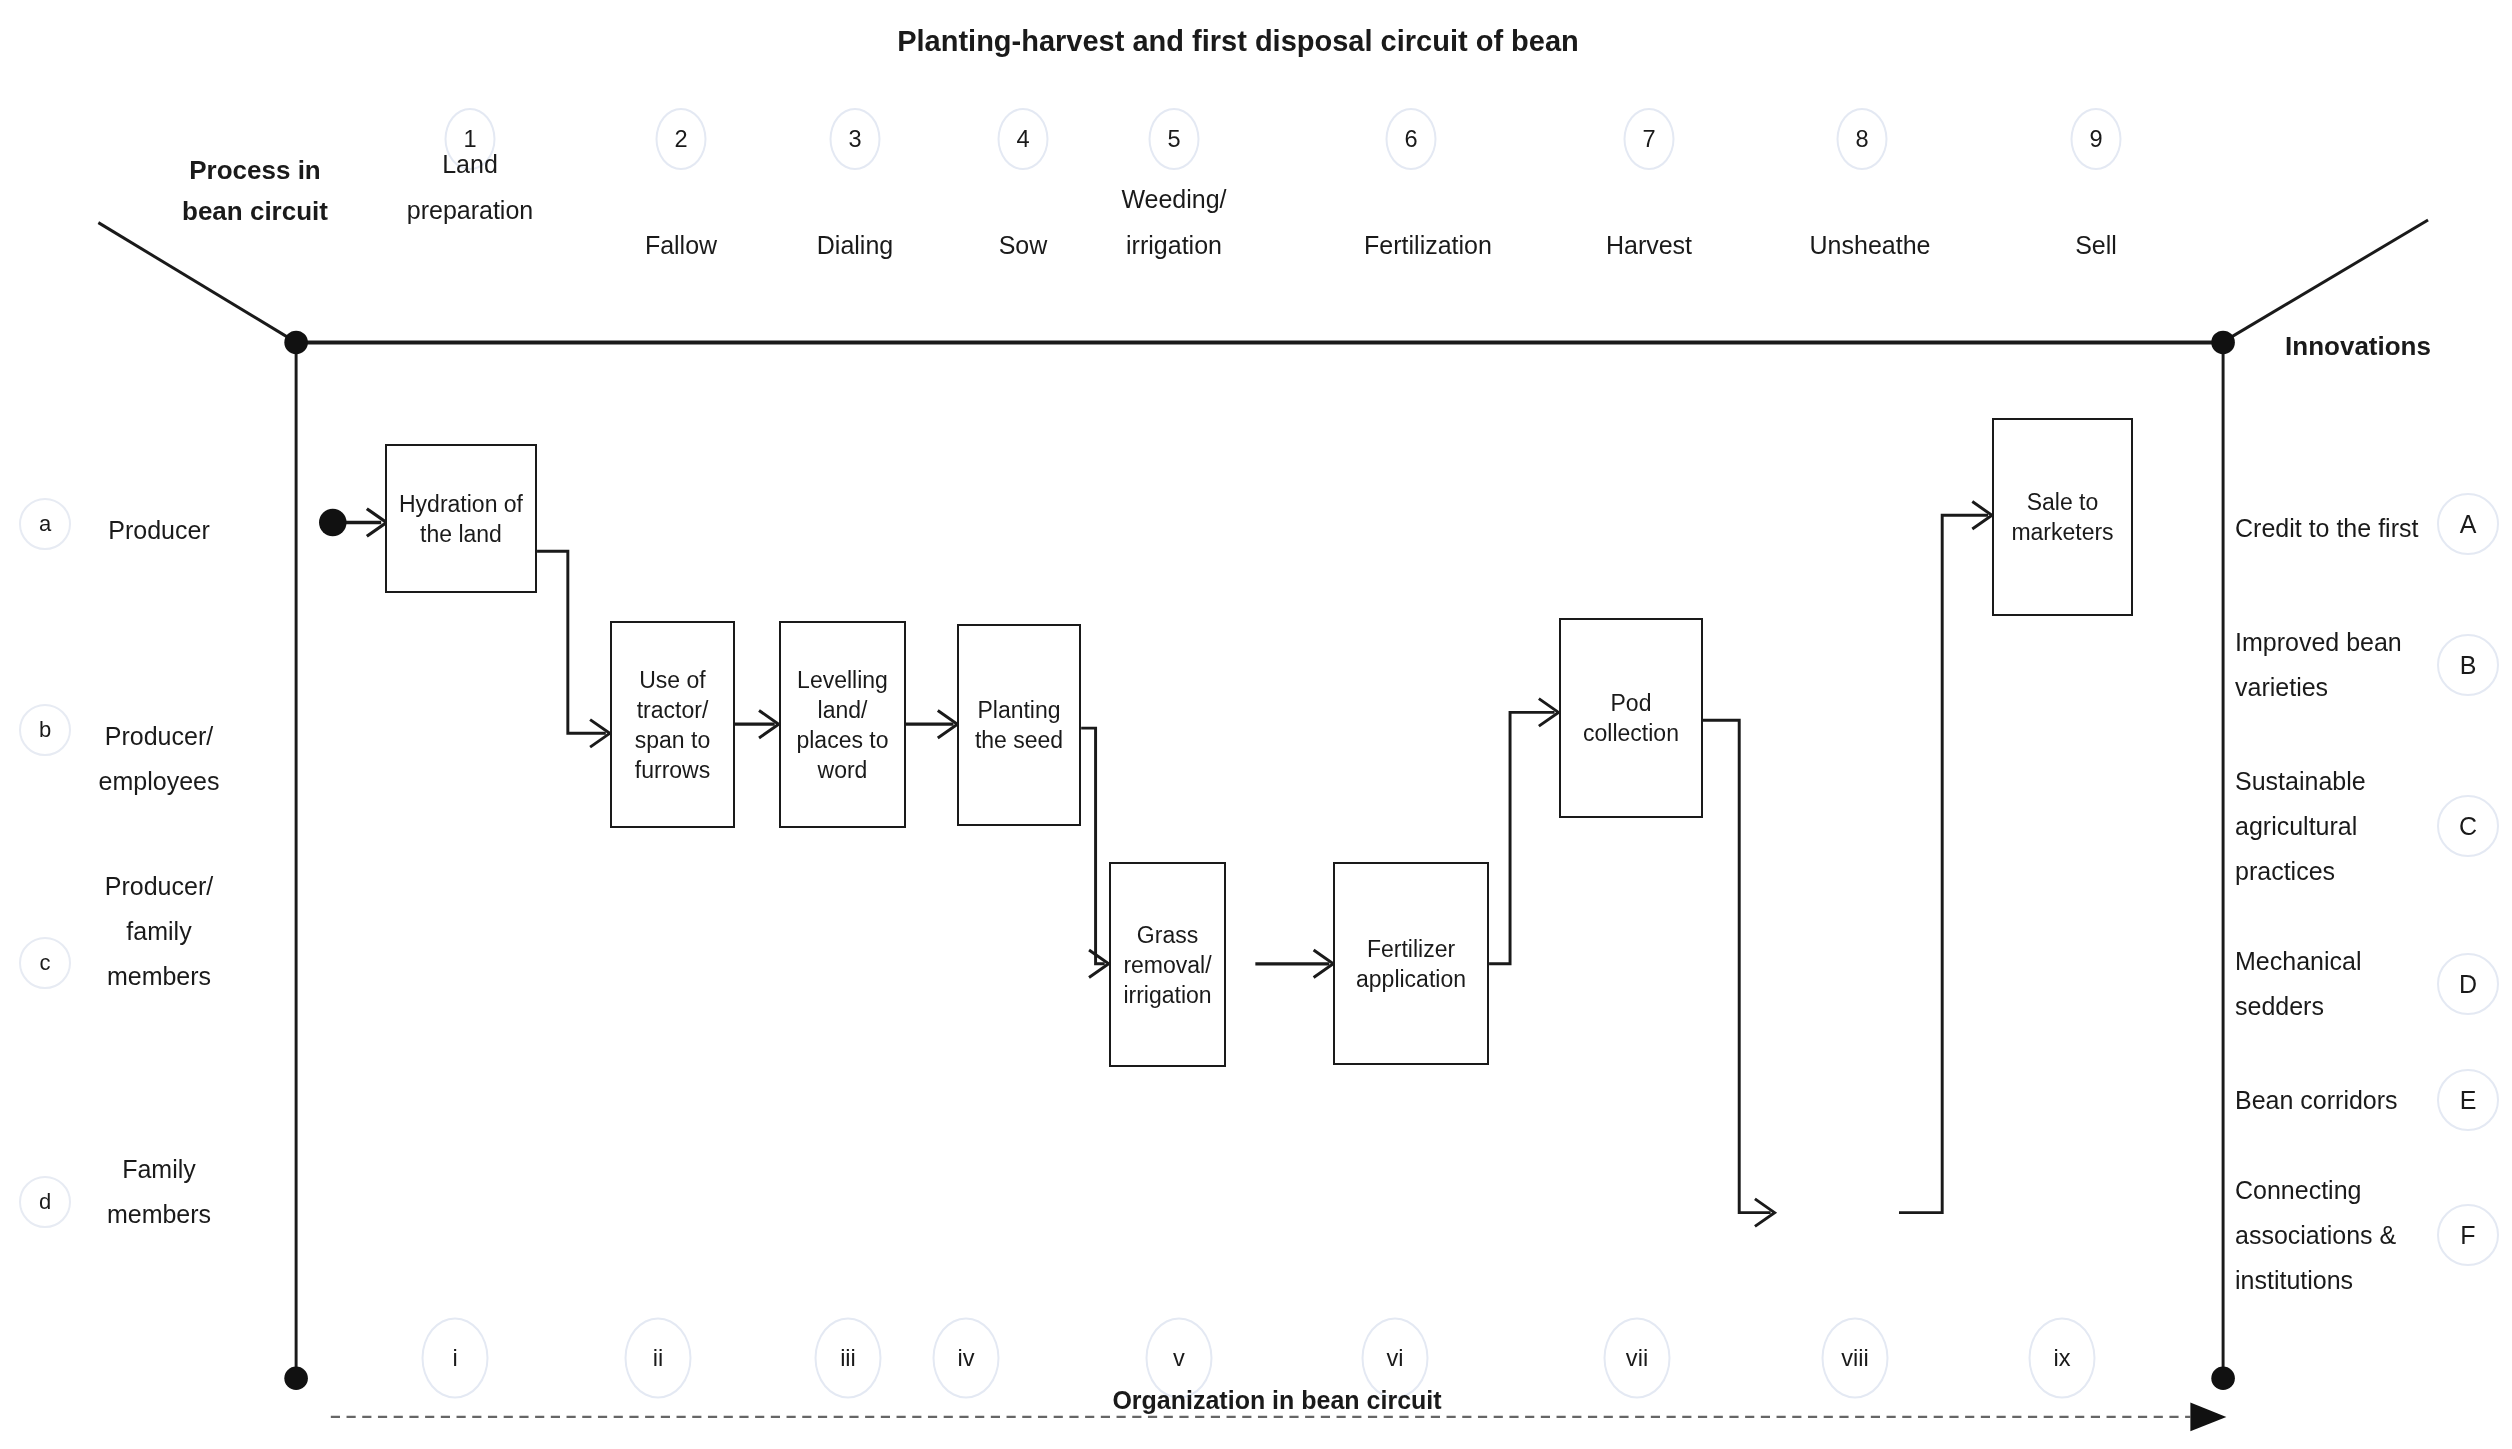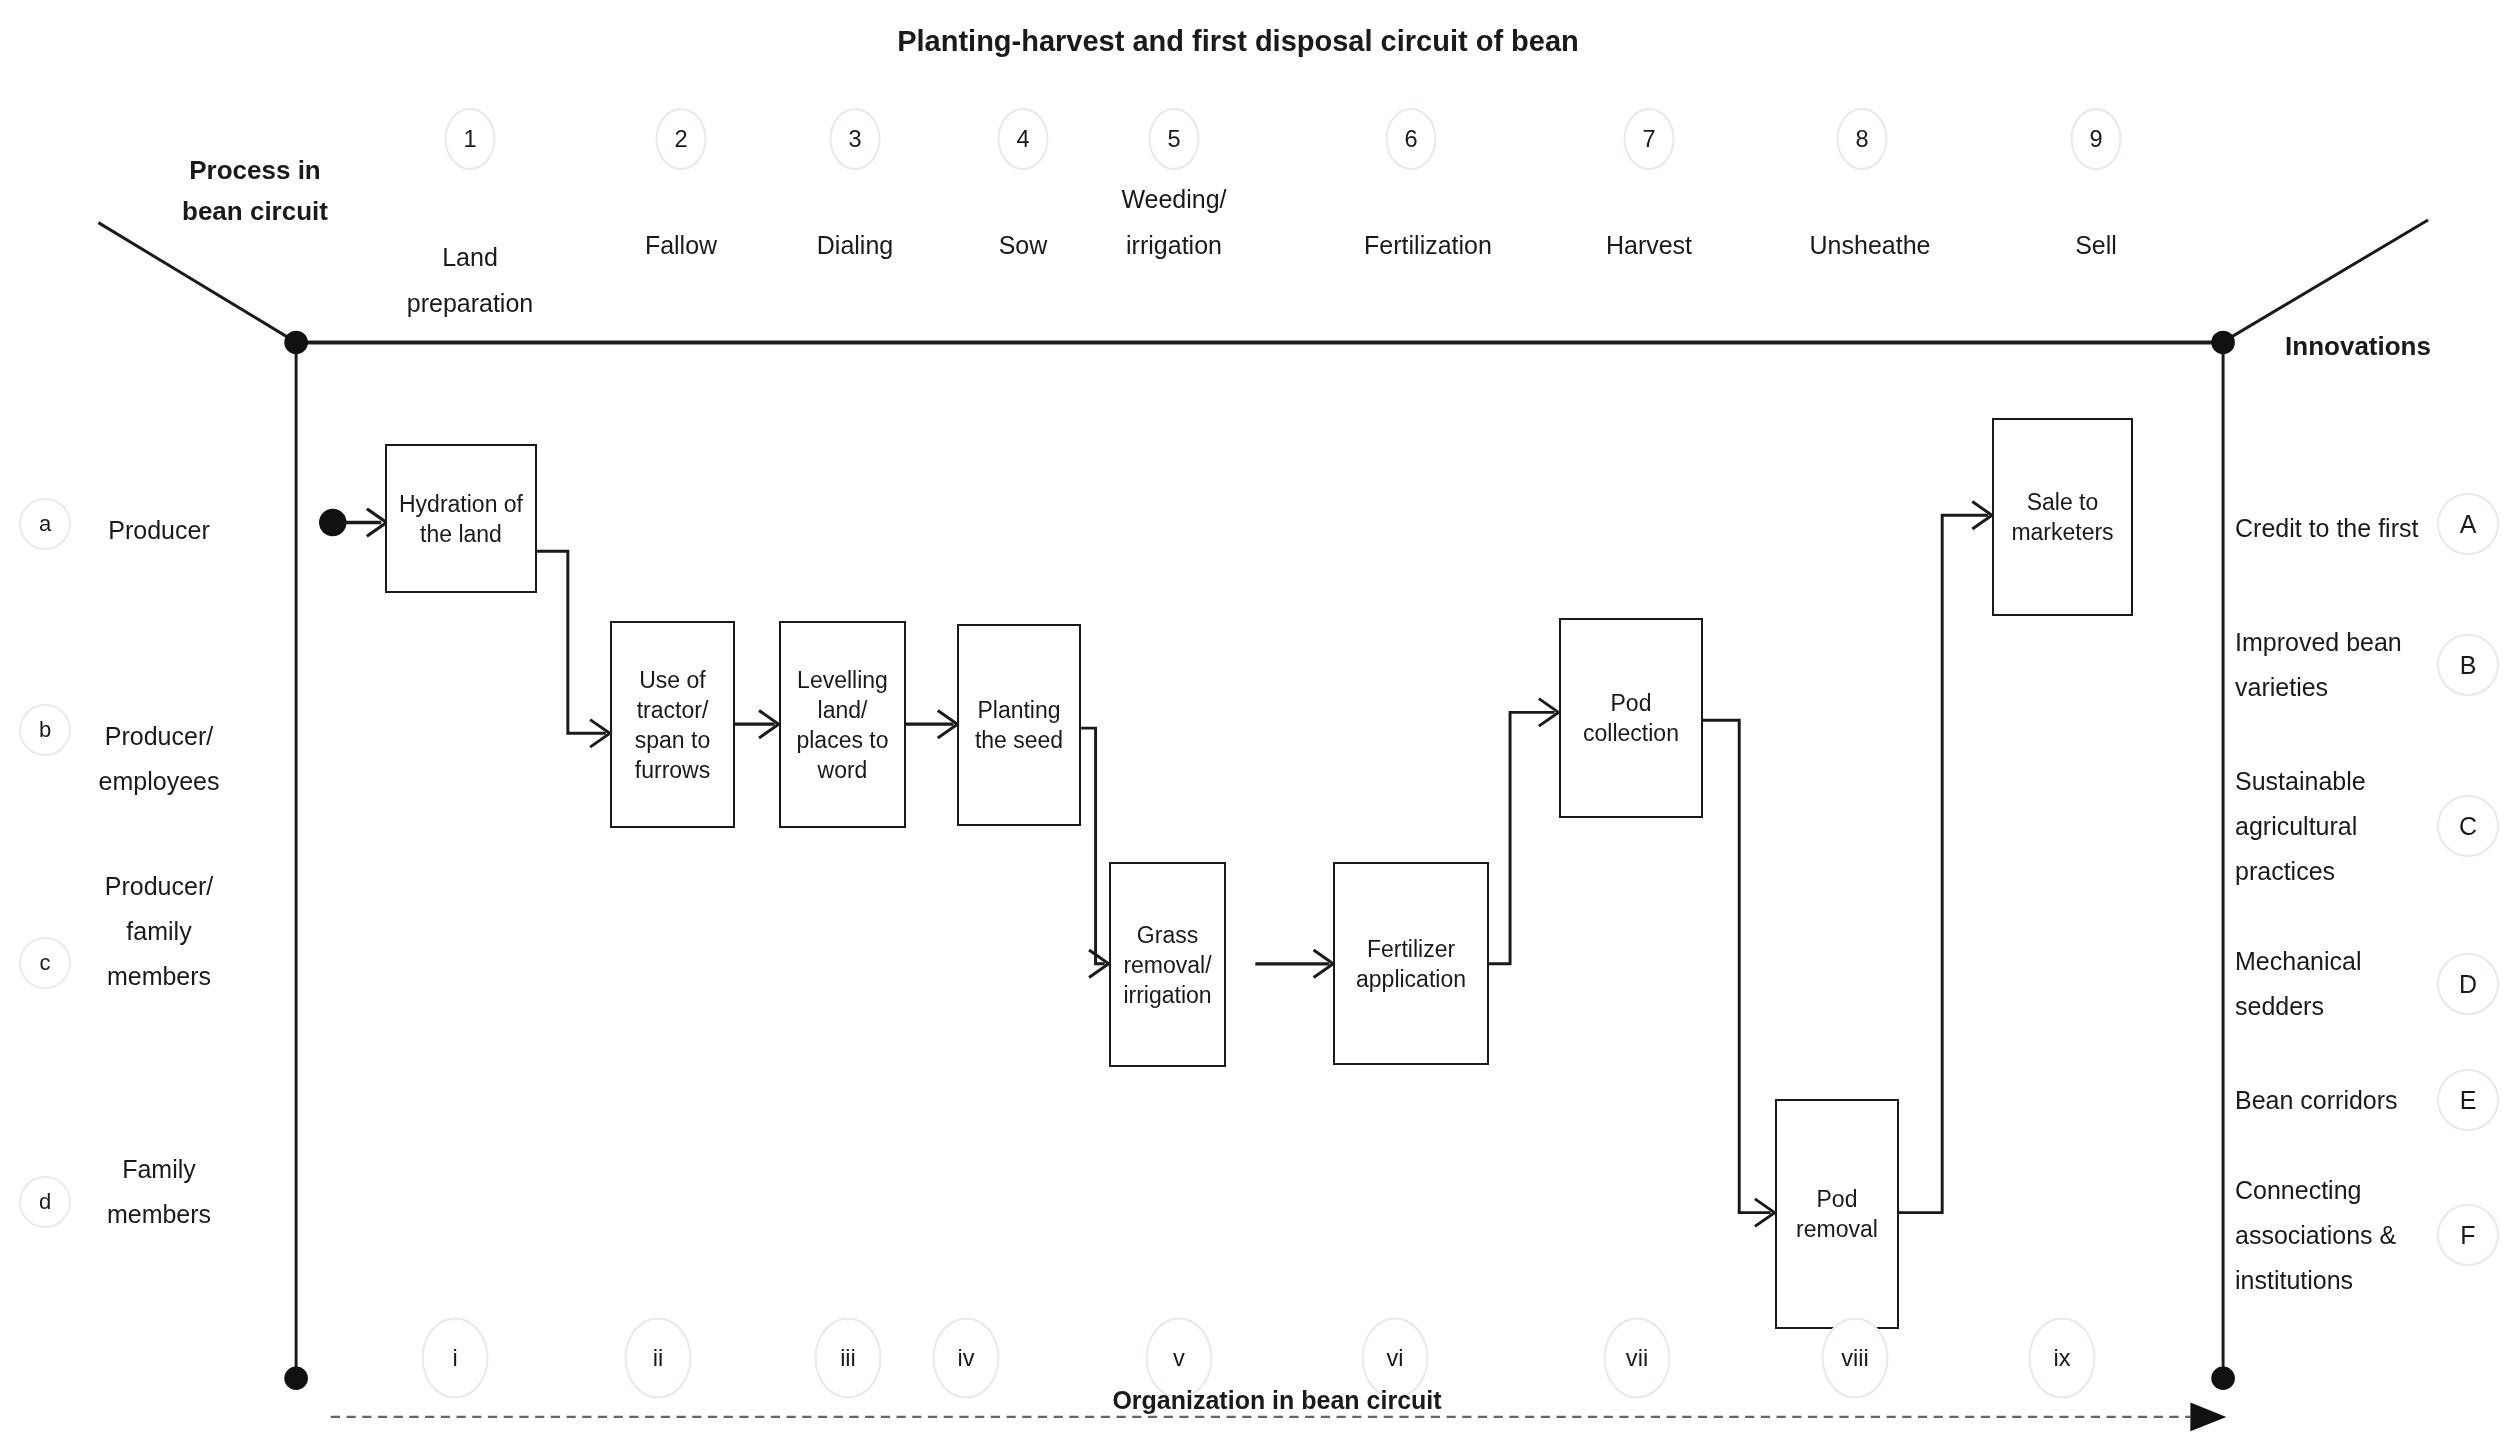--- a/index.html
+++ b/index.html
@@ -100,21 +100,21 @@
   <div class="abs ctr num-circle" style="left:1649px;top:139px;">
       <span>7</span>
     </div>
   <div class="abs ctr num-circle" style="left:1862px;top:139px;">
       <span>8</span>
     </div>
   <div class="abs ctr num-circle" style="left:2096px;top:139px;">
       <span>9</span>
     </div>
 
-  <div class="abs hctr step-label" style="left:470px;bottom:1123px;">Land preparation</div>
+  <div class="abs hctr step-label" style="left:470px;bottom:1216px;">Land preparation</div>
   <div class="abs hctr step-label" style="left:681px;bottom:1181px;">Fallow</div>
   <div class="abs hctr step-label" style="left:855px;bottom:1181px;">Dialing</div>
   <div class="abs hctr step-label" style="left:1023px;bottom:1181px;">Sow</div>
   <div class="abs hctr step-label" style="left:1174px;bottom:1181px;width:164px;">Weeding/ irrigation</div>
   <div class="abs hctr step-label" style="left:1428px;bottom:1181px;">Fertilization</div>
   <div class="abs hctr step-label" style="left:1649px;bottom:1181px;">Harvest</div>
   <div class="abs hctr step-label" style="left:1870px;bottom:1181px;">Unsheathe</div>
   <div class="abs hctr step-label" style="left:2096px;bottom:1181px;">Sell</div>
 
   <div class="abs ctr ltr-circle" style="left:45px;top:524px;">
@@ -161,21 +161,20 @@
       <span>F</span>
     </div>
 
   <div class="abs flow-box" style="left:385px;top:444px;width:152px;height:149px;">Hydration of the land</div>
   <div class="abs flow-box" style="left:610px;top:621px;width:125px;height:207px;">Use of tractor/ span to furrows</div>
   <div class="abs flow-box" style="left:779px;top:621px;width:127px;height:207px;">Levelling land/ places to word</div>
   <div class="abs flow-box" style="left:957px;top:624px;width:124px;height:202px;">Planting the seed</div>
   <div class="abs flow-box" style="left:1109px;top:862px;width:117px;height:205px;">Grass removal/ irrigation</div>
   <div class="abs flow-box" style="left:1333px;top:862px;width:156px;height:203px;">Fertilizer application</div>
   <div class="abs flow-box" style="left:1559px;top:618px;width:144px;height:200px;">Pod collection</div>
-  <div class="abs flow-box" style="left:1775px;top:1099px;width:124px;height:230px;">Pod removal</div>
   <div class="abs flow-box" style="left:1992px;top:418px;width:141px;height:198px;">Sale to marketers</div>
 
   <div class="abs ctr rom-circle" style="left:455px;top:1358px;">
       <span>i</span>
     </div>
   <div class="abs ctr rom-circle" style="left:658px;top:1358px;">
       <span>ii</span>
     </div>
   <div class="abs ctr rom-circle" style="left:848px;top:1358px;">
       <span>iii</span>

